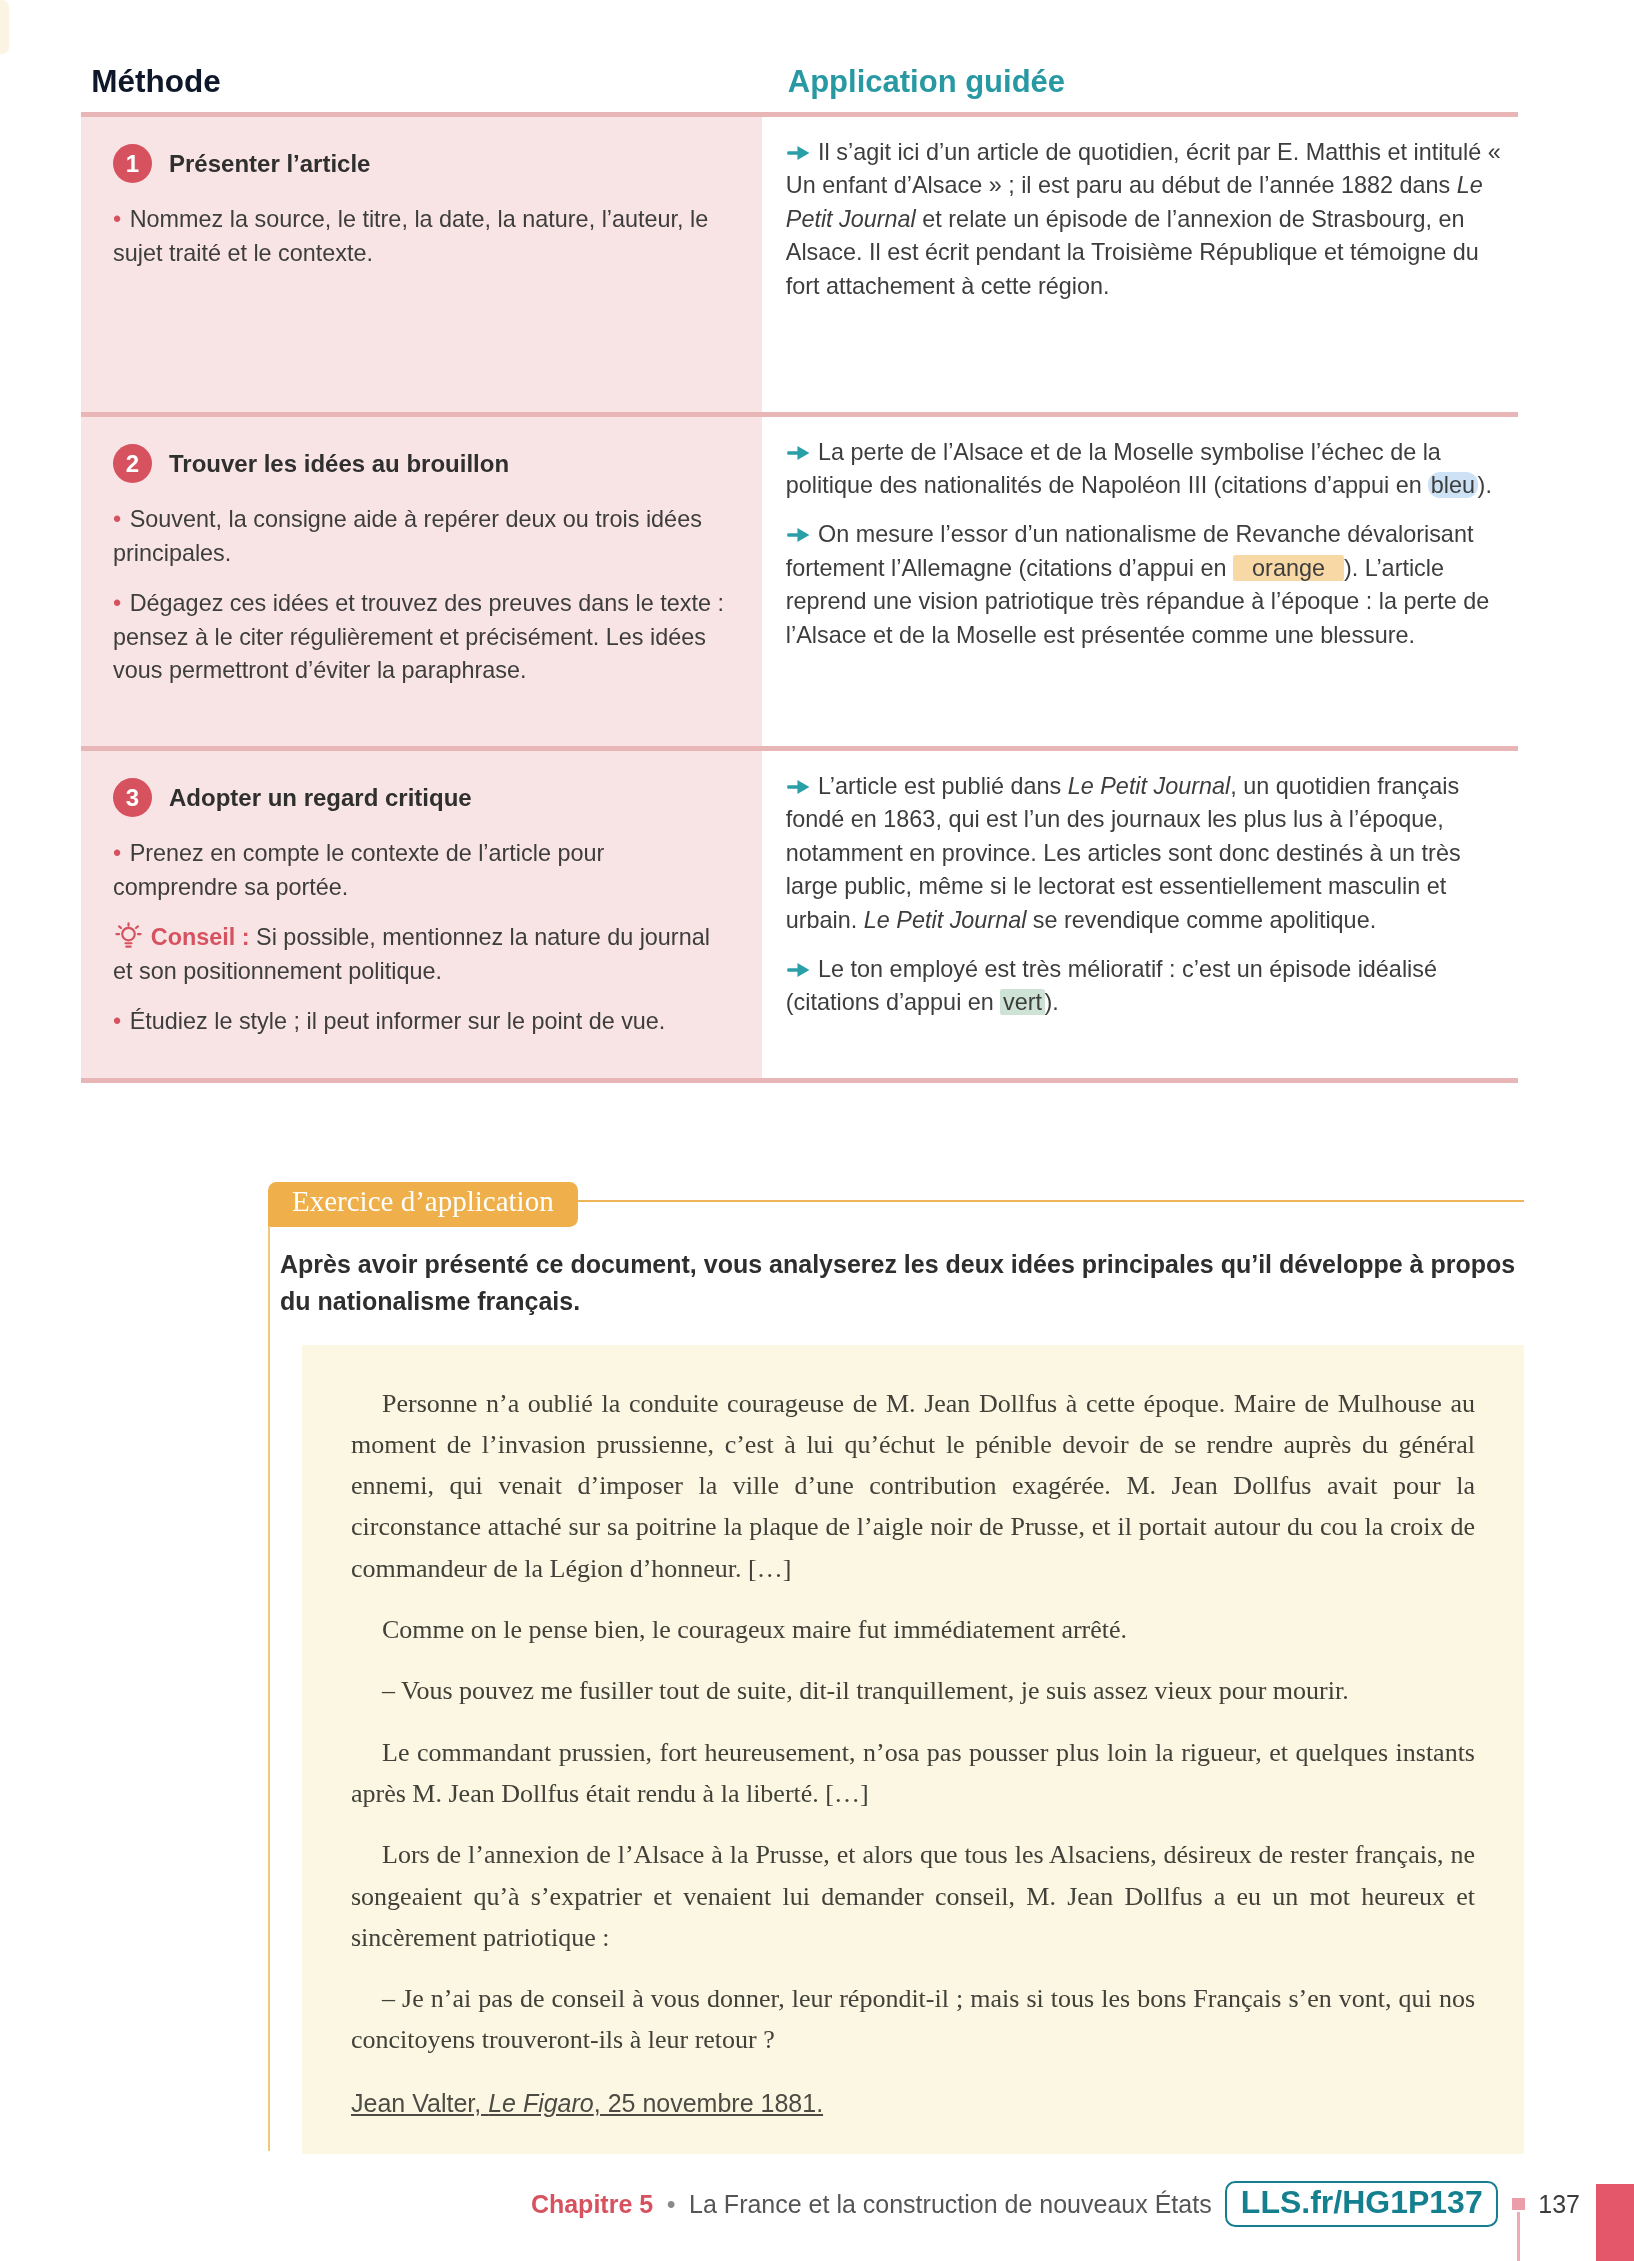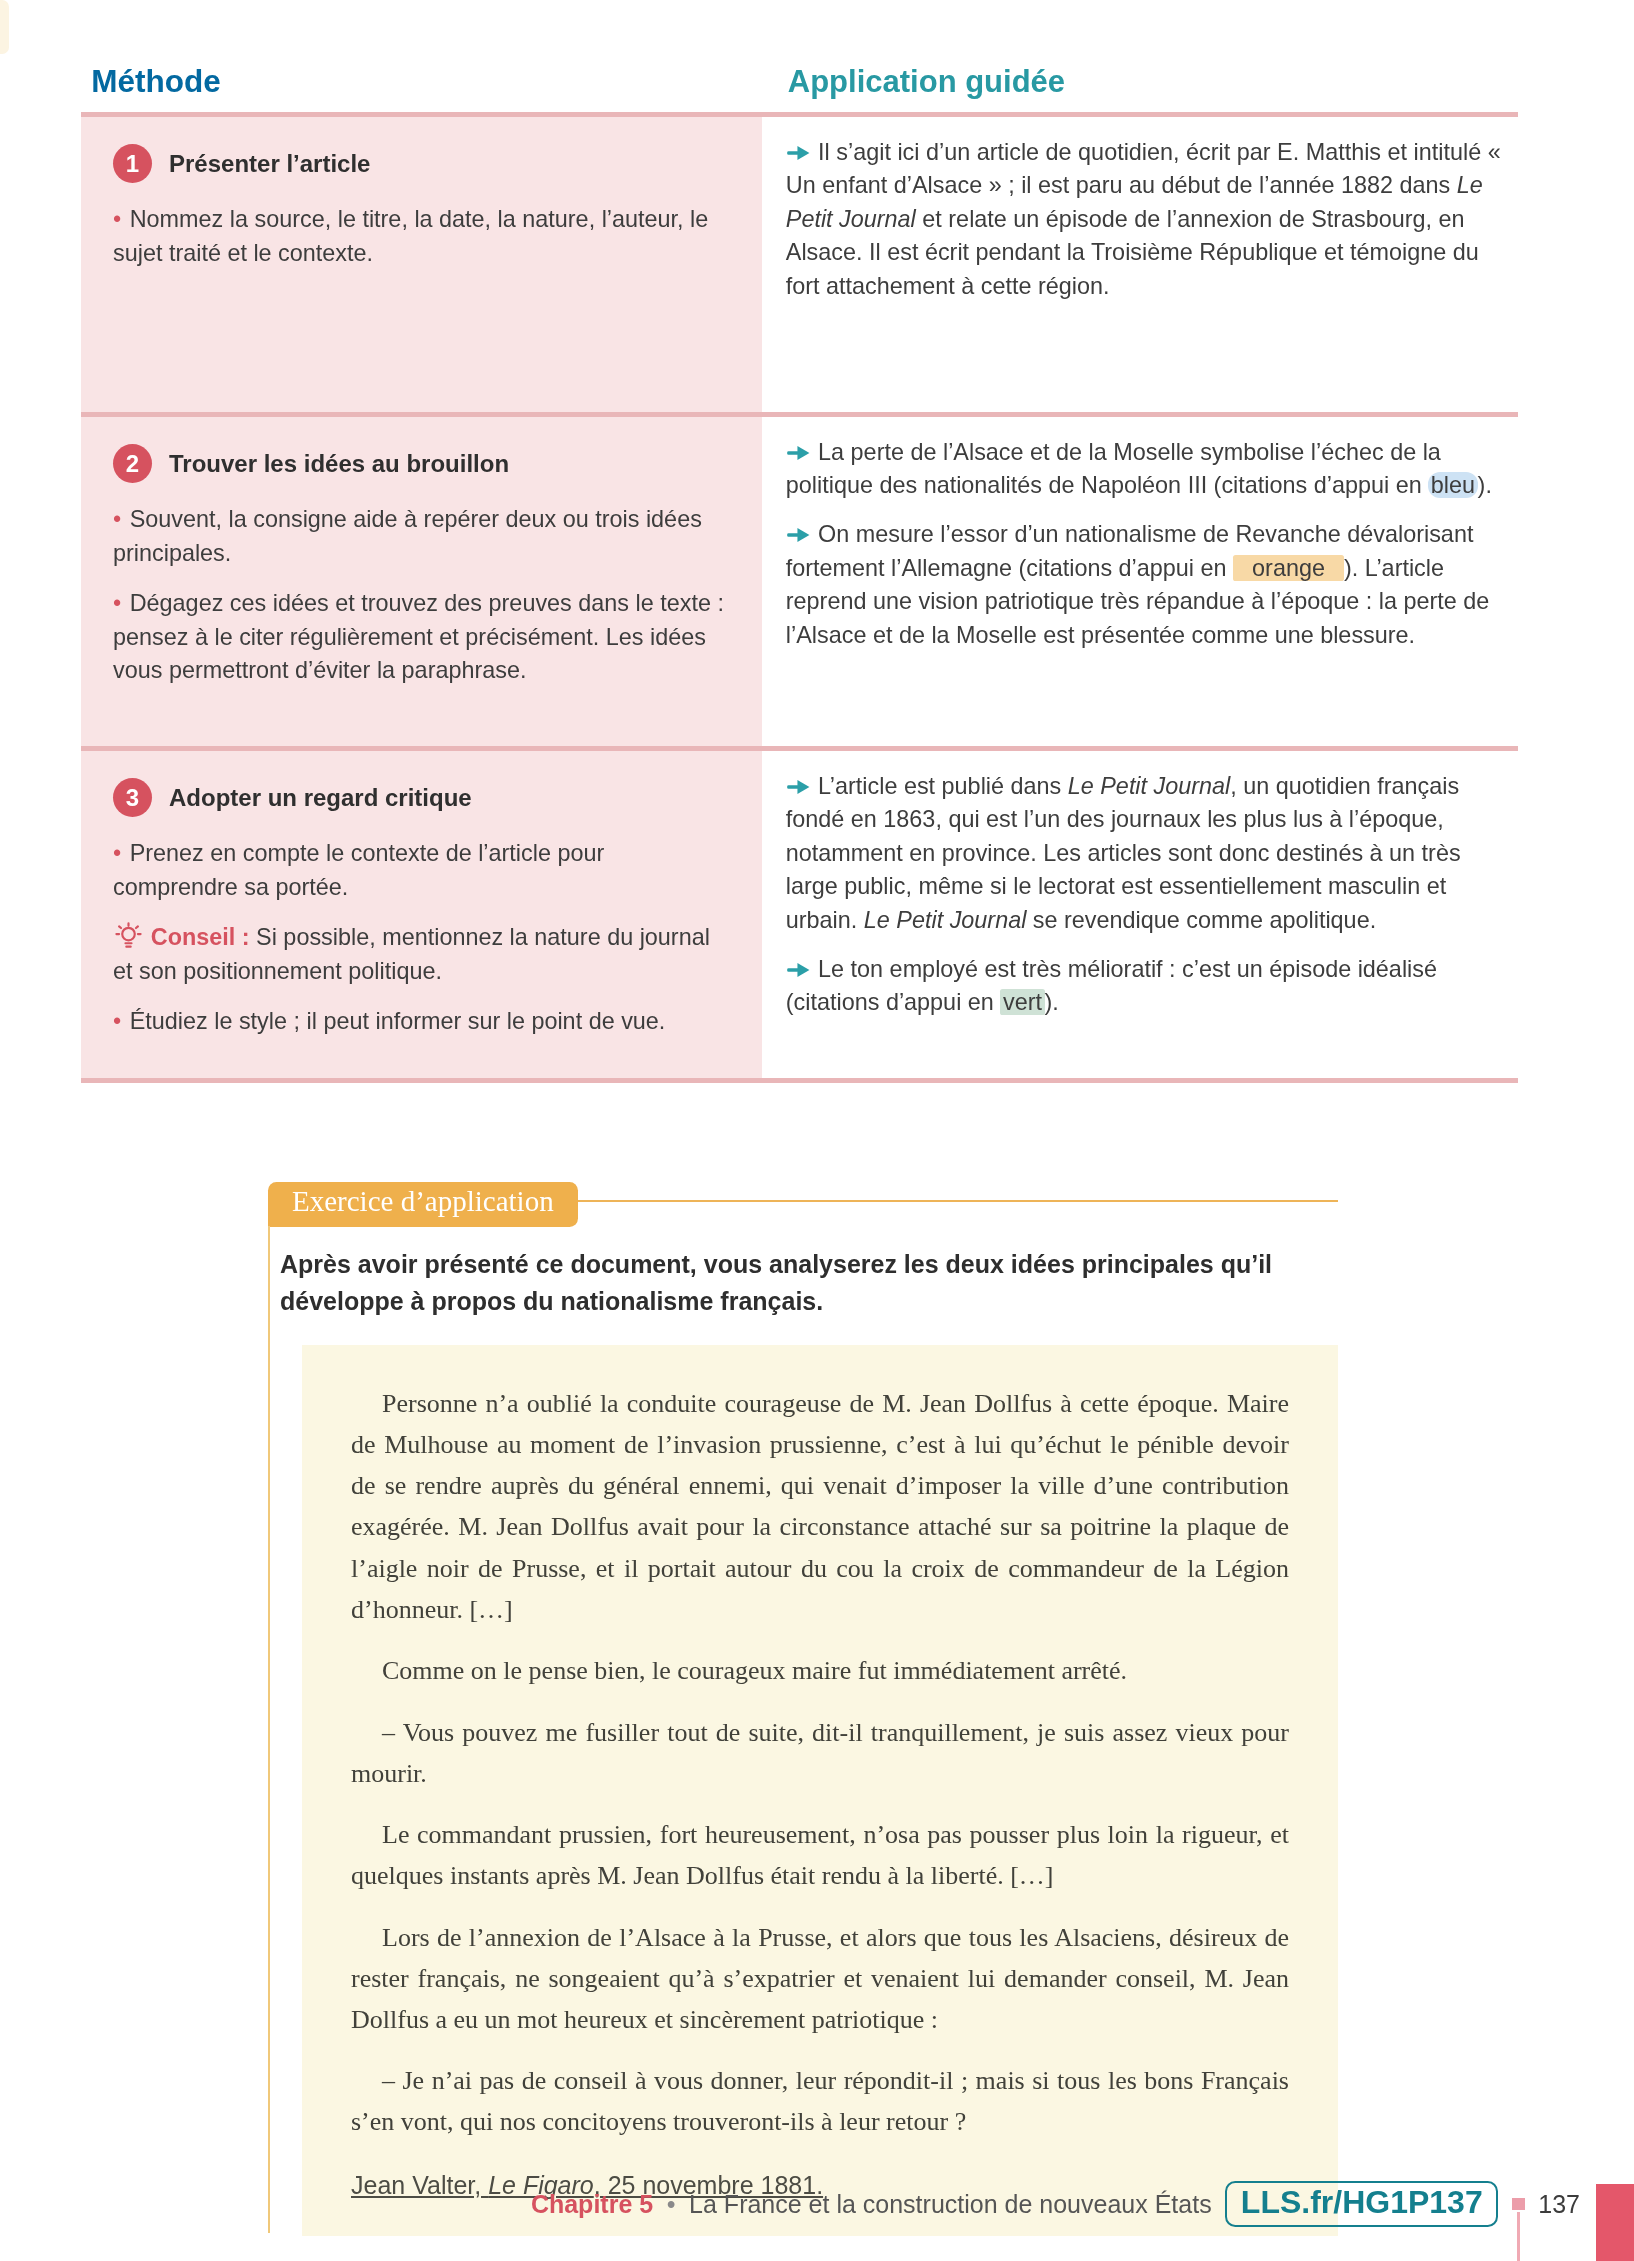--- a/index.html
+++ b/index.html
@@ -7,21 +7,21 @@
     width:1635px;height:2261px;position:relative;overflow:hidden;
     background:#ffffff;font-family:"Liberation Sans",sans-serif;color:#3d3d3d;
   }
   .top-tab{position:absolute;left:0;top:0;width:8.5px;height:54px;background:#fcf4e2;border-radius:0 6.8px 6.8px 0;}
 
   .content{width:1437px;margin-left:81px;}
 
   
   .cols{display:grid;grid-template-columns:681px 749px;column-gap:6.8px;}
   .head-row{margin:63px 0 12px;align-items:end;}
-  .h-method{color:#0369a1;font-size:31.5px;font-weight:bold;margin:0 0 0 10.2px;}
+  .h-method{color:#0f172a;font-size:31.5px;font-weight:bold;margin:0 0 0 10.2px;}
   .h-app{color:#2899a3;font-size:31px;font-weight:bold;margin:0 0 0 19px;}
 
   
   .mtable{border-top:5.1px solid #e9b6b8;}
   .mrow{display:grid;grid-template-columns:681px 749px;column-gap:6.8px;border-bottom:5.1px solid #e9b6b8;}
   .mrow .left{background:#f9e4e5;padding:22px 32px;}
   .mrow .right{padding:19px 8.5px 17px 17px;background:#fff;}
   .r1{min-height:295px;}.r2{min-height:329px;}.r3{min-height:316px;}
 
   .step-head{display:flex;align-items:center;gap:17px;margin:5.1px 0 20.4px;}
@@ -34,21 +34,21 @@
   .conseil-label{color:#d6525f;font-weight:bold;}
   .bulb{width:31px;height:29px;vertical-align:-6px;margin-right:6.8px;}
 
   .app-p{font-size:23.4px;line-height:1.43;margin:0 0 15.3px;color:#3d3d3d;}
   .arr{width:25.5px;height:16px;fill:#2b9fa8;margin-right:6.8px;vertical-align:-0.9px;}
   .hl-blue{background:#cde2f4;padding:0 2.6px;border-radius:12px;}
   .hl-orange{background:#f8d9a6;padding:0 19px;border-radius:2.6px;}
   .hl-green{background:#cfe2d6;padding:0 2.6px;border-radius:2.6px;}
 
   
-  .exercise{margin:99px 0 0 187px;width:1070px;position:relative;}
+  .exercise{margin:99px 0 0 187px;width:1256px;position:relative;}
   .exercise::before{content:"";position:absolute;left:0;top:44px;bottom:3.4px;width:1.7px;background:#f0c87a;}
   .badge-row{display:flex;align-items:flex-start;}
   .badge{background:#efb04c;color:#fff;font-family:"Liberation Serif",serif;font-size:29px;
     padding:3.4px 24px 8.5px;border-radius:8.5px 8.5px 8.5px 0;}
   .badge-rule{flex:1;height:2.6px;background:#eeb458;margin-top:18px;}
   .intro{font-size:25px;font-weight:bold;color:#2e2e2e;line-height:1.48;margin:19px 0 25.5px 12px;}
 
   .docbox{background:#fbf7e2;margin-left:34px;padding:38px 49px 36px;}
   .doc-p{font-family:"Liberation Serif",serif;font-size:26px;line-height:1.58;color:#41413a;
     text-align:justify;text-indent:31px;margin:0 0 20.4px;}

